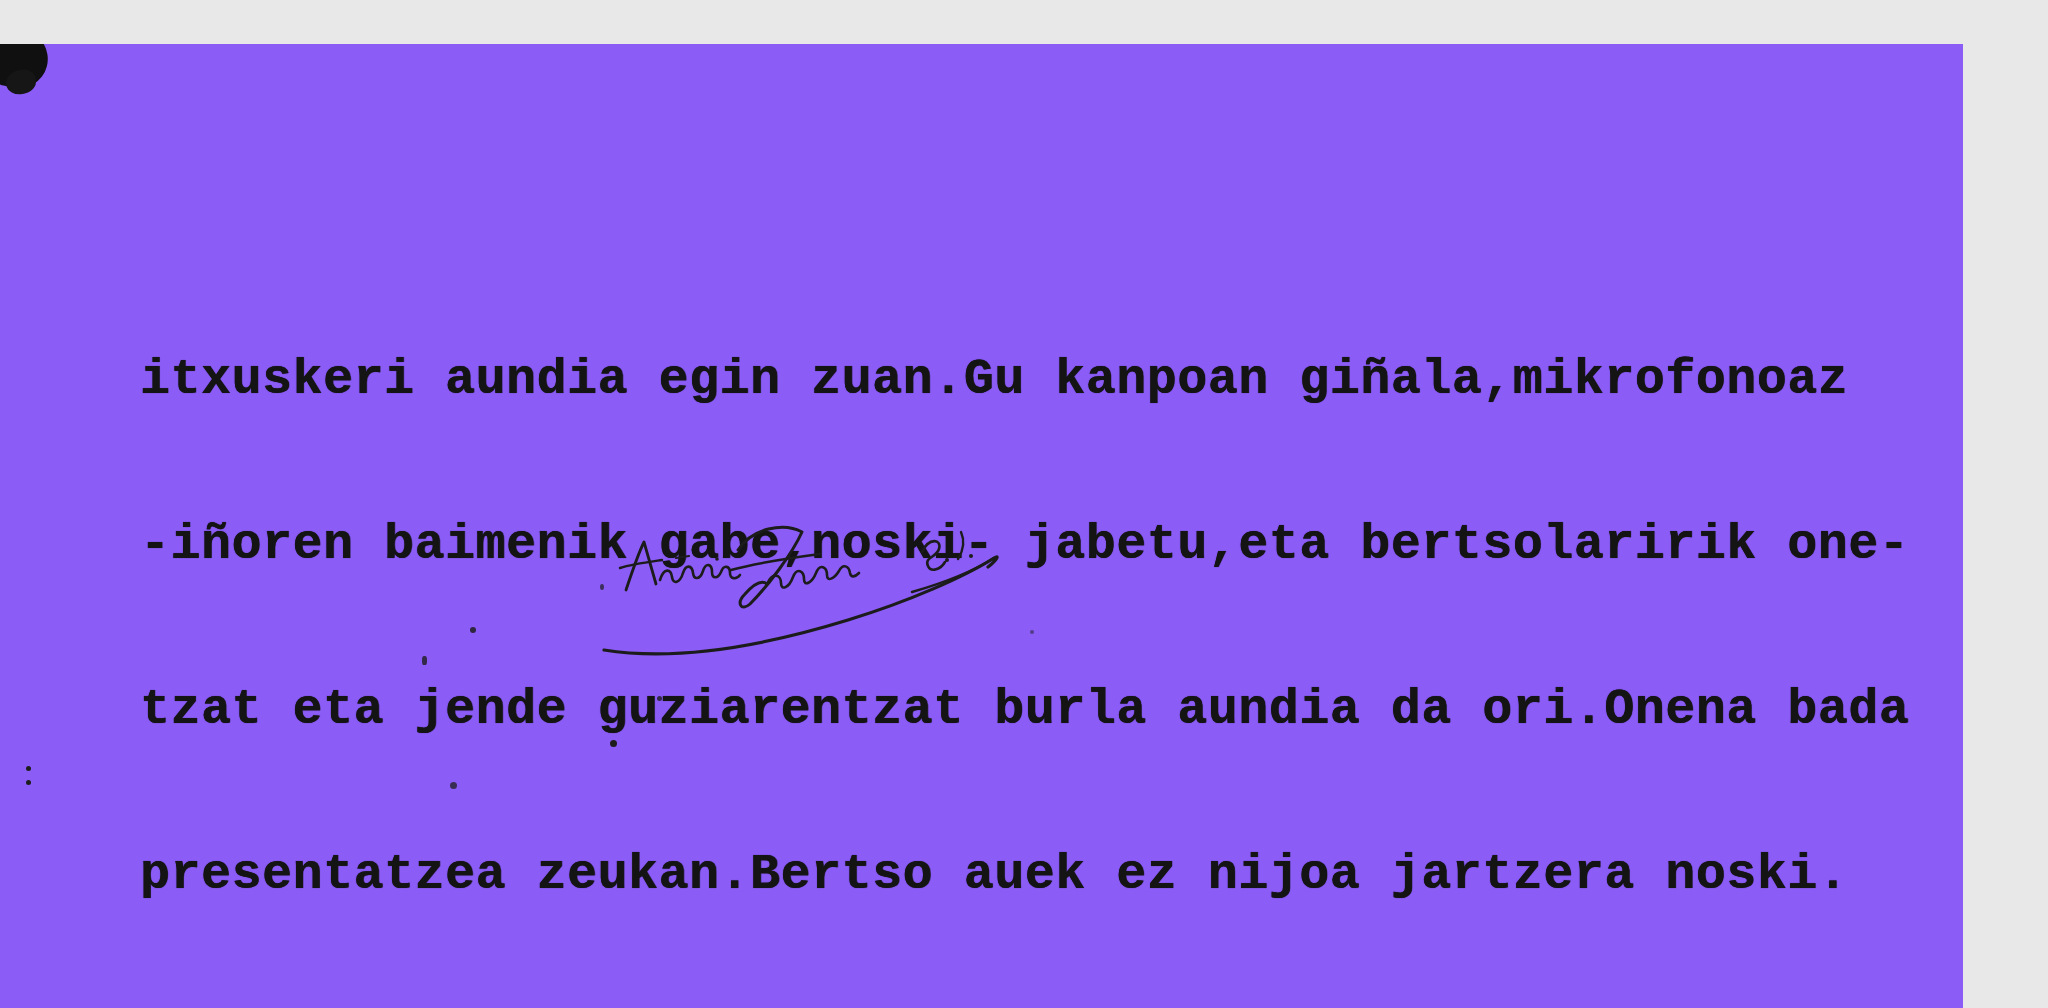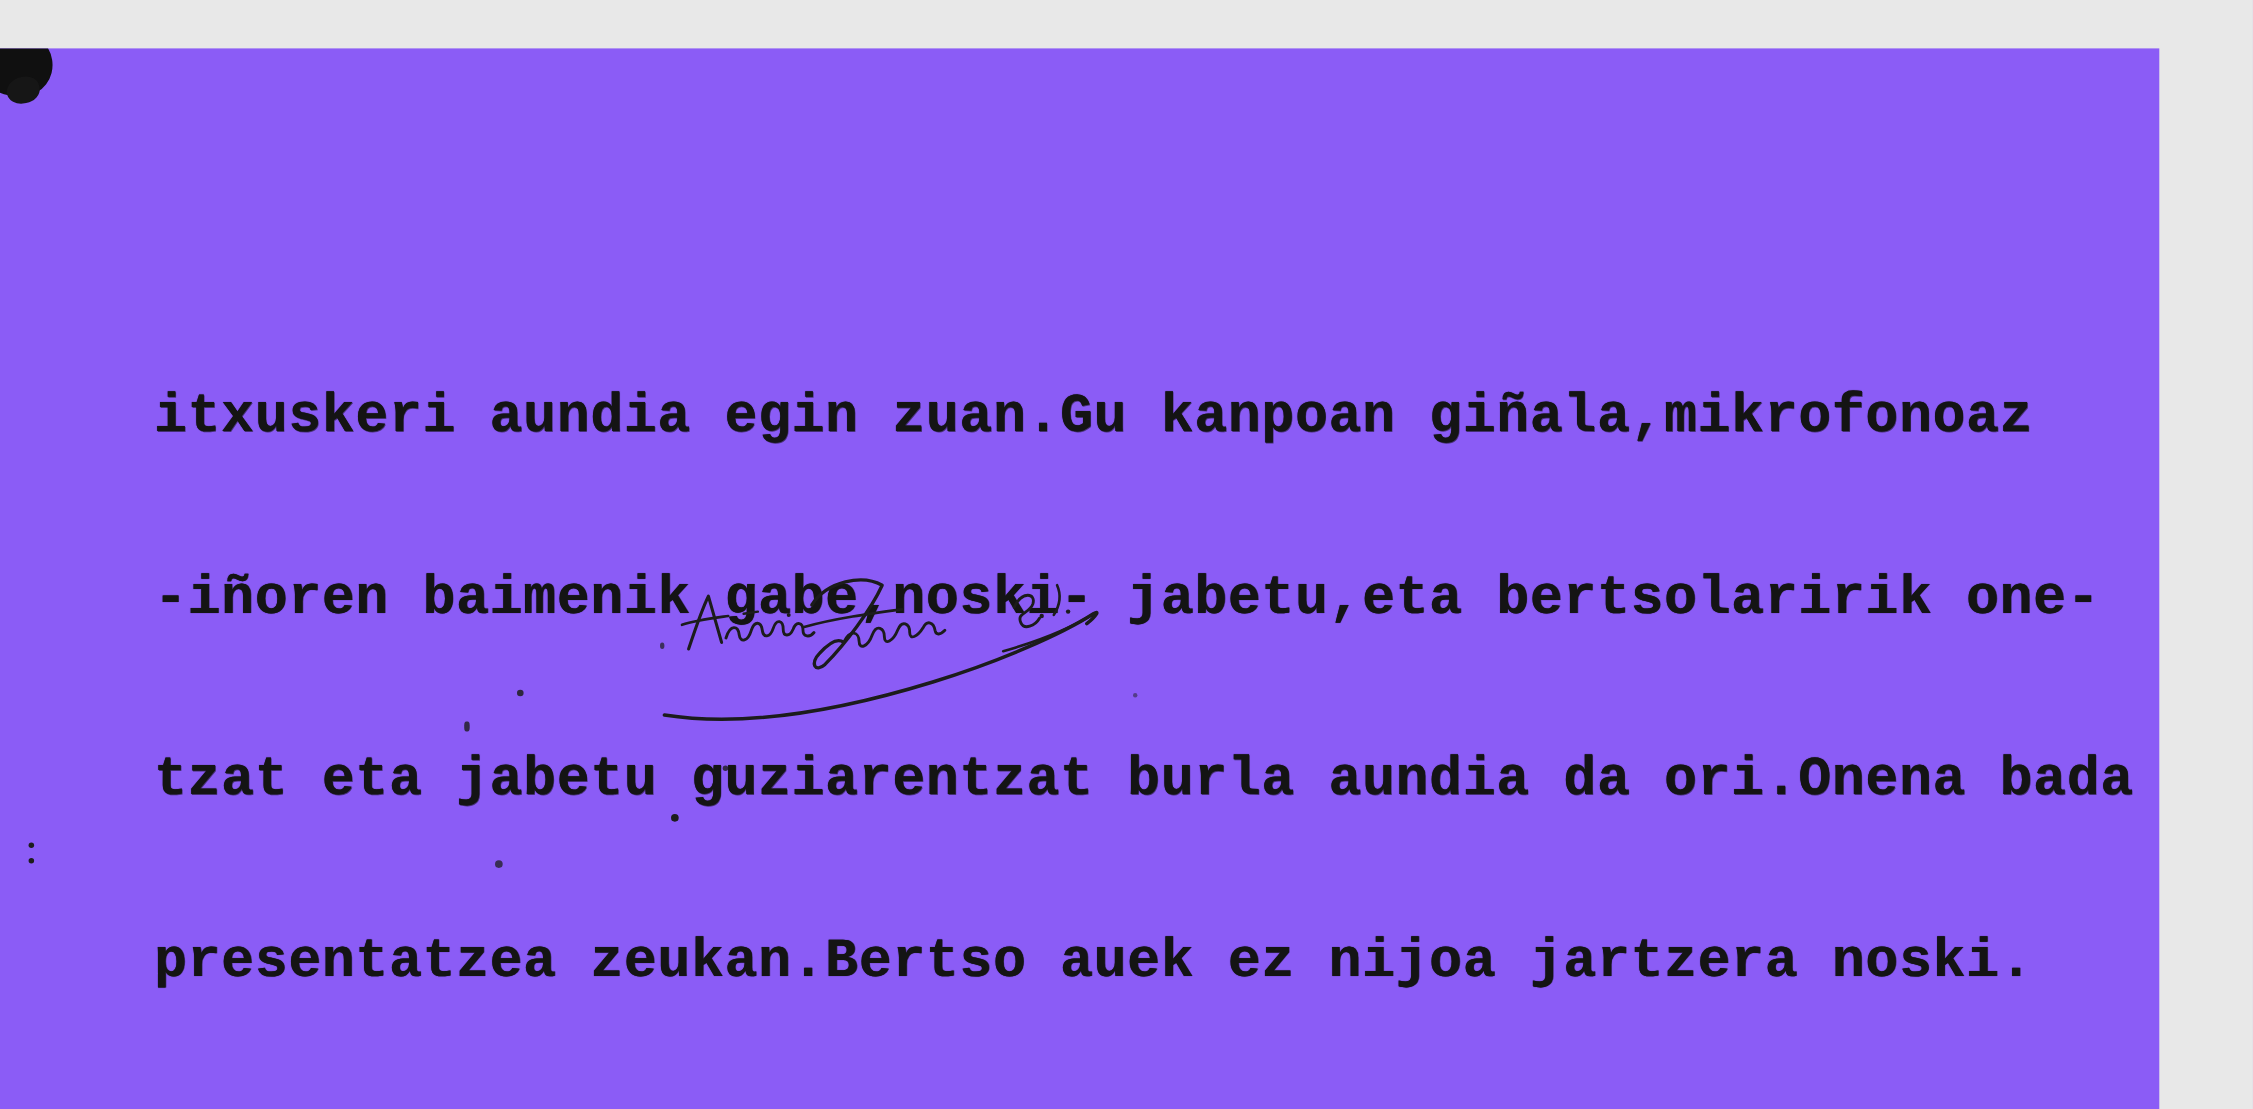--- a/index.html
+++ b/index.html
@@ -67,21 +67,21 @@
 <body>
 
 <div class="page">
 
   <div class="corner-blob"></div>
   <div class="corner-blob2"></div>
 
   <div class="typed-block">
     <div class="typed-line">itxuskeri aundia egin zuan.Gu kanpoan giñala,mikrofonoaz</div>
     <div class="typed-line">-iñoren baimenik gabe,noski- jabetu,eta bertsolaririk one-</div>
-    <div class="typed-line">tzat eta jabetu guziarentzat burla aundia da ori.Onena bada</div>
+    <div class="typed-line">tzat eta jende guziarentzat burla aundia da ori.Onena bada</div>
     <div class="typed-line">presentatzea zeukan.Bertso auek ez nijoa jartzera noski.</div>
     
     
     
   </div>
 
   <div class="signature-wrap" role="img" aria-label="Antonio Zavala S.I.">
     <svg width="446" height="160" viewBox="0 0 446 160" xmlns="http://www.w3.org/2000/svg">
       <g fill="none" stroke="#1c1c1c" stroke-linecap="round" stroke-linejoin="round">
 

